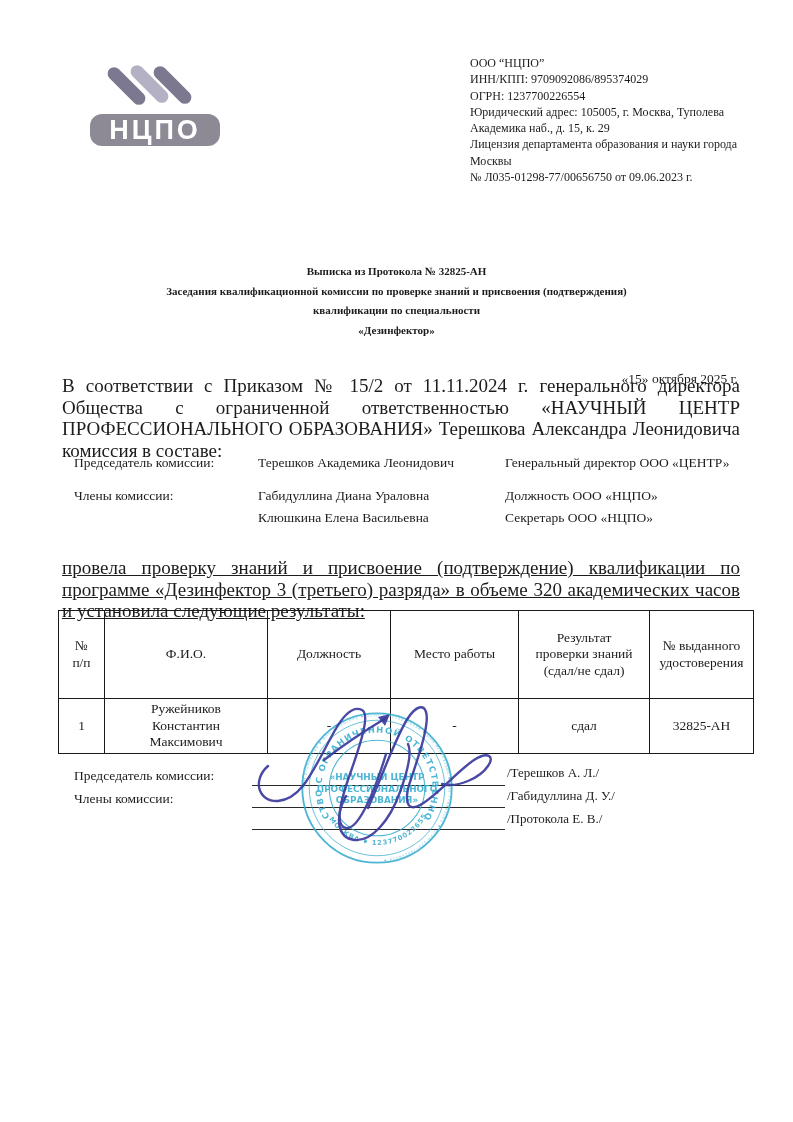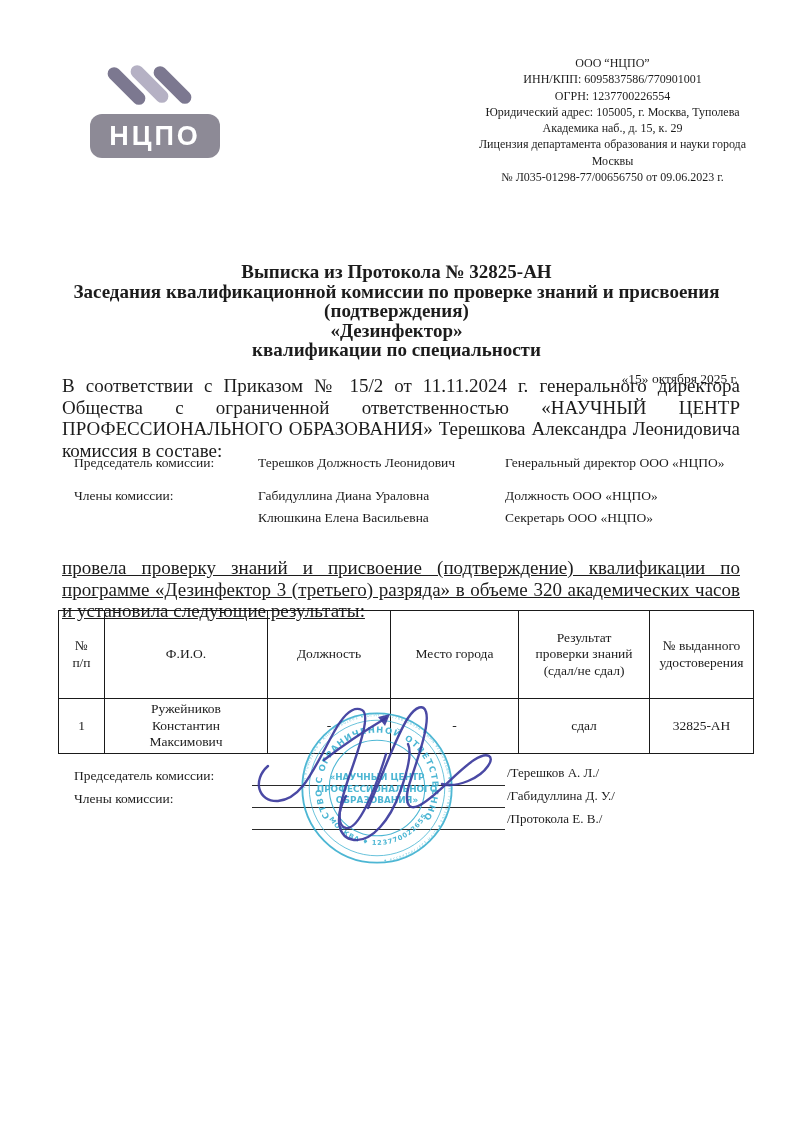--- a/index.html
+++ b/index.html
@@ -9,34 +9,34 @@
     font-family:"Liberation Serif","DejaVu Serif",serif;
     color:#1c1c1c;
   }
   
   .logo{position:absolute;left:88px;top:48px;width:150px;height:110px;}
   .logo .bar{position:absolute;width:13px;height:48px;border-radius:8px;}
   .logo .bar1{left:32px;top:14px;background:#7c7890;transform:rotate(-45deg);}
   .logo .bar2{left:55px;top:12px;background:#b5b1c4;transform:rotate(-45deg);}
   .logo .bar3{left:78px;top:13px;background:#7c7890;transform:rotate(-45deg);}
   .logo .badge{
-    position:absolute;left:2px;top:66px;width:130px;height:44px;border-radius:12px;
+    position:absolute;left:2px;top:66px;width:130px;height:32px;border-radius:12px;
     background:#8d8a96;display:flex;align-items:center;justify-content:center;
     font-family:"Liberation Sans","DejaVu Sans",sans-serif;
     font-weight:bold;font-size:27px;color:#ffffff;letter-spacing:3px;
   }
   
   .company-info{
     position:absolute;left:470px;top:55px;width:285px;
-    font-size:12px;line-height:16.3px;text-align:center;
+    font-size:12px;line-height:16.3px;
   }
   
   .doc-title{
     position:absolute;left:40px;top:262px;width:713px;
-    text-align:center;font-weight:bold;font-size:19px;line-height:19.5px;
+    text-align:center;font-weight:bold;font-size:11px;line-height:19.5px;
   }
   .doc-date{
     position:absolute;left:453px;top:344px;width:285px;
     text-align:right;font-size:13.5px;margin-top:27px;
   }
   
   .para{
     position:absolute;left:62px;width:678px;
     font-size:19px;line-height:21.5px;text-align:justify;
   }
@@ -74,42 +74,42 @@
 
   <div class="logo">
     <span class="bar bar1"></span>
     <span class="bar bar2"></span>
     <span class="bar bar3"></span>
     <div class="badge">НЦПО</div>
   </div>
 
   <div class="company-info">
     <div>ООО “НЦПО”</div>
-    <div>ИНН/КПП: 6095837586/770901001</div>
+    <div>ИНН/КПП: 9709092086/895374029</div>
     <div>ОГРН: 1237700226554</div>
     <div>Юридический адрес: 105005, г. Москва, Туполева Академика наб., д. 15, к. 29</div>
     <div>Лицензия департамента образования и науки города Москвы</div>
     <div> № Л035-01298-77/00656750 от 09.06.2023 г.</div>
   </div>
 
   <div class="doc-title">
     <div>Выписка из Протокола № 32825-АН</div>
     <div>Заседания квалификационной комиссии по проверке знаний и присвоения (подтверждения)</div>
+    <div>квалификации по специальности</div>
     <div>«Дезинфектор»</div>
-    <div>квалификации по специальности</div>
   </div>
 
   <div class="doc-date">«15» октября 2025 г.</div>
 
   <div class="para intro">В соответствии с Приказом № 15/2 от 11.11.2024 г. генерального директора Общества с ограниченной ответственностью «НАУЧНЫЙ ЦЕНТР ПРОФЕССИОНАЛЬНОГО ОБРАЗОВАНИЯ» Терешкова Александра Леонидовича комиссия в составе:</div>
 
   <div class="committee-row" style="top:455px;">
     <span class="lbl">Председатель комиссии:</span>
-    <span class="nm">Терешков Должность Леонидович</span>
-    <span class="ttl">Генеральный директор ООО «НЦПО»</span>
+    <span class="nm">Терешков Академика Леонидович</span>
+    <span class="ttl">Генеральный директор ООО «ЦЕНТР»</span>
   </div>
   <div class="committee-row" style="top:488px;">
     <span class="lbl">Члены комиссии:</span>
     <span class="nm">Габидуллина Диана Ураловна</span>
     <span class="ttl">Должность ООО «НЦПО»</span>
   </div>
   <div class="committee-row" style="top:510px;">
     <span class="nm">Клюшкина Елена Васильевна</span>
     <span class="ttl">Секретарь ООО «НЦПО»</span>
   </div>
@@ -124,21 +124,21 @@
       <col style="width:128px">
         <col style="width:131px">
         <col style="width:104px">
     </colgroup>
     <thead>
       <tr>
         <th class="c-num">№
 п/п</th>
         <th>Ф.И.О.</th>
         <th>Должность</th>
-        <th>Место города</th>
+        <th>Место работы</th>
         <th>Результат
 проверки знаний
 (сдал/не сдал)</th>
         <th>№ выданного
 удостоверения</th>
       </tr>
     </thead>
     <tbody>
       <tr>
         <td>1</td>

